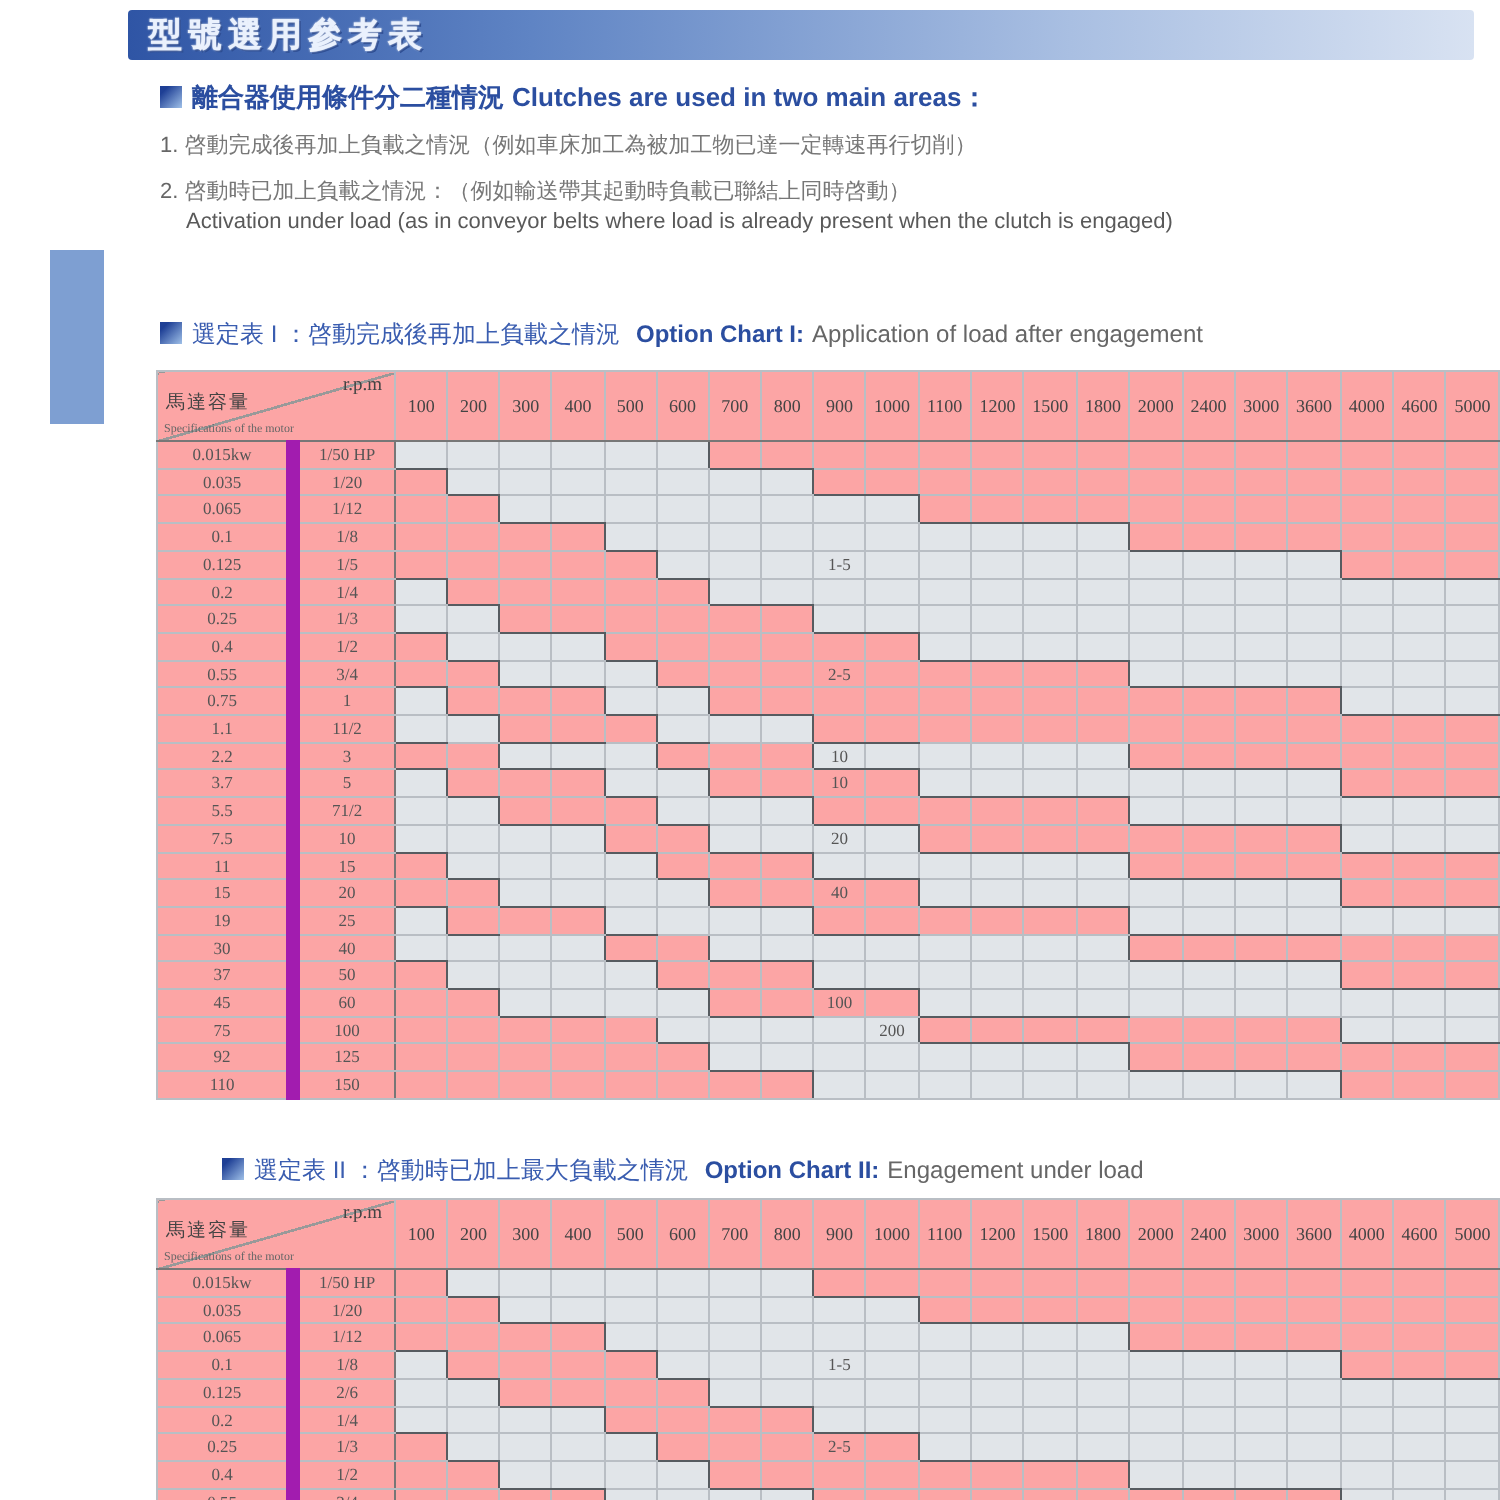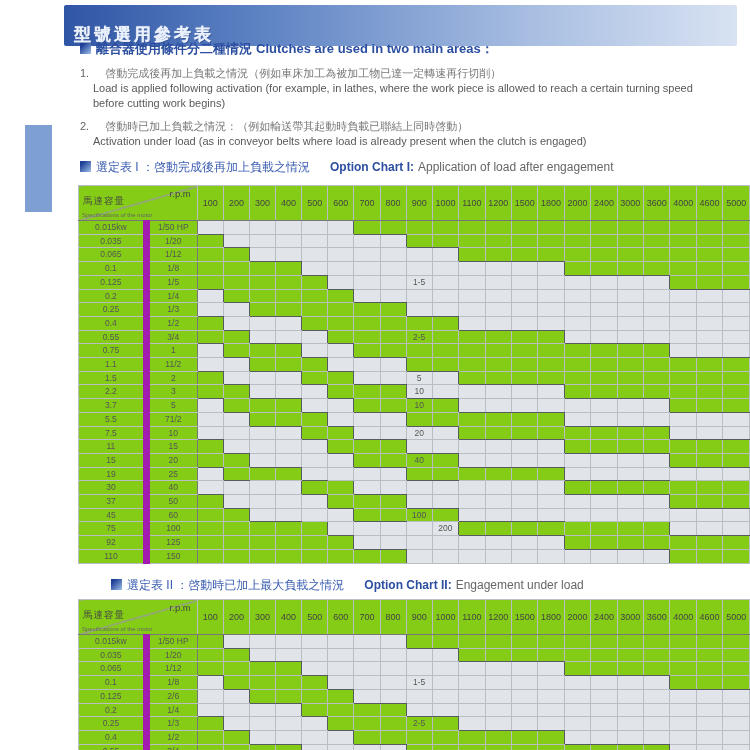--- a/index.html
+++ b/index.html
@@ -1,42 +1,42 @@
 <!DOCTYPE html>
 <html><head>
 <meta charset="utf-8">
 <style>
   html,body{margin:0;padding:0;background:#f2f2f0;}
   #page{position:relative;width:750px;height:750px;background:#ffffff;overflow:hidden;
         font-family:"Liberation Sans",sans-serif;color:#555;}
   
-  #titlebar{position:absolute;left:64px;top:5px;width:673px;height:41px;
+  #titlebar{position:absolute;left:64px;top:5px;width:673px;height:25px;
     background:linear-gradient(90deg,#2f55a5 0%,#5f84c4 30%,#a9bfe2 70%,#d8e2f2 100%);
-    border-radius:2px;display:flex;align-items:flex-end;padding-left:10px;box-sizing:border-box;}
+    border-radius:2px;display:flex;align-items:center;padding-left:10px;box-sizing:border-box;}
   #titlebar .t{font-size:17px;font-weight:bold;letter-spacing:3px;color:#eaf1fd;
     text-shadow:0 0 1px #ffffff,1px 1px 0 #2c4c92;}
   
   #sidetab{position:absolute;left:25px;top:125px;width:27px;height:87px;background:#7e9fd2;}
   .bullet{display:inline-block;width:11px;height:11px;margin-right:5px;
     background:linear-gradient(135deg,#1e3f95 20%,#9fc0e8);vertical-align:-1px;}
   
   #intro{position:absolute;left:80px;top:40px;width:645px;}
   .sec-head{font-size:13px;font-weight:bold;color:#2b4ea0;}
   .sec-head .en{margin-left:4px;}
   .item{margin-top:8px;font-size:11px;color:#666;line-height:15px;}
-  .item .zh{color:#777;margin-left:13px;}
+  .item .zh{color:#777;}
   .item .en{display:block;padding-left:13px;color:#595959;}
   
   .chart-head{position:absolute;left:80px;font-size:12px;color:#2b4ea0;white-space:nowrap;}
   .chart-head .zh{font-weight:normal;color:#3a5db0;}
-  .chart-head .enb{font-weight:bold;color:#2b4ea0;margin-left:20px;}
+  .chart-head .enb{font-weight:bold;color:#2b4ea0;margin-left:8px;}
   .chart-head .en{color:#666;margin-left:4px;text-align:center;}
   
   .sel-table{position:absolute;left:78px;border-collapse:collapse;table-layout:fixed;
-    background:#84cc16;}
+    background:#fca5a5;font-family:Liberation Serif, serif;}
   .sel-table th,.sel-table td{border:1px solid #b9bec4;padding:0;font-weight:normal;
     font-size:8.5px;color:#555;text-align:center;overflow:hidden;white-space:nowrap;}
   .sel-table thead th{height:34px;font-size:9px;color:#444;border-bottom:1.5px solid #777;}
   .sel-table td{height:12.7px;line-height:12.7px;}
   .corner{position:relative;width:115px;
     background-image:linear-gradient(to bottom right,transparent 49%,#999 49%,#999 51%,transparent 51%);}
   .corner .rpm{position:absolute;top:2px;right:6px;font-size:9.5px;color:#444;}
   .corner .zh{position:absolute;left:4px;bottom:12px;font-size:9.5px;color:#444;letter-spacing:1px;}
   .corner .en{position:absolute;left:3px;bottom:2px;font-size:6.5px;color:#666;transform:scale(.92);transform-origin:left;}
   td.kw{width:66px;border-right:7px solid #a21caf;}
@@ -59,21 +59,20 @@
 
   <div id="sidetab"></div>
 
   <div id="intro">
     <div class="sec-head">
       <span class="bullet"></span><span>離合器使用條件分二種情況</span><span class="en">Clutches are used in two main areas：</span>
     </div>
     <div class="item">
       <span>1.</span>
       <span class="zh">啓動完成後再加上負載之情況（例如車床加工為被加工物已達一定轉速再行切削）</span>
-      <span class="en">Load is applied following activation (for example, in lathes, where the work piece is allowed to reach a certain turning speed before cutting work begins)</span>
     </div>
     <div class="item">
       <span>2.</span>
       <span class="zh">啓動時已加上負載之情況：（例如輸送帶其起動時負載已聯結上同時啓動）</span>
       <span class="en">Activation under load (as in conveyor belts where load is already present when the clutch is engaged)</span>
     </div>
   </div>
 
   <div class="chart-head" style="top:159px;">
     <span class="bullet"></span><span class="zh">選定表 I ：啓動完成後再加上負載之情況</span><span class="enb">Option Chart I:</span><span class="en">Application of load after engagement</span>
@@ -380,45 +379,20 @@
             <td class="cell"></td>
             <td class="cell"></td>
             <td class="cell"></td>
             <td class="cell"></td>
             <td class="cell"></td>
             <td class="cell"></td>
             <td class="cell"></td>
             <td class="cell"></td>
           </tr>
           <tr>
-            <td class="kw">1.5</td>
-            <td class="hp">2</td>
-            <td class="cell bR"></td>
-            <td class="cell shade bB"></td>
-            <td class="cell shade"></td>
-            <td class="cell shade bR"></td>
-            <td class="cell bB"></td>
-            <td class="cell bR"></td>
-            <td class="cell shade bB"></td>
-            <td class="cell shade bB"></td>
-            <td class="cell shade lbl">5</td>
-            <td class="cell shade bR"></td>
-            <td class="cell bB"></td>
-            <td class="cell bB"></td>
-            <td class="cell bB"></td>
-            <td class="cell bB"></td>
-            <td class="cell"></td>
-            <td class="cell"></td>
-            <td class="cell"></td>
-            <td class="cell"></td>
-            <td class="cell"></td>
-            <td class="cell"></td>
-            <td class="cell"></td>
-          </tr>
-          <tr>
             <td class="kw">2.2</td>
             <td class="hp">3</td>
             <td class="cell bB"></td>
             <td class="cell bR"></td>
             <td class="cell shade bB"></td>
             <td class="cell shade bB"></td>
             <td class="cell shade bR"></td>
             <td class="cell bB"></td>
             <td class="cell"></td>
             <td class="cell bR"></td>

